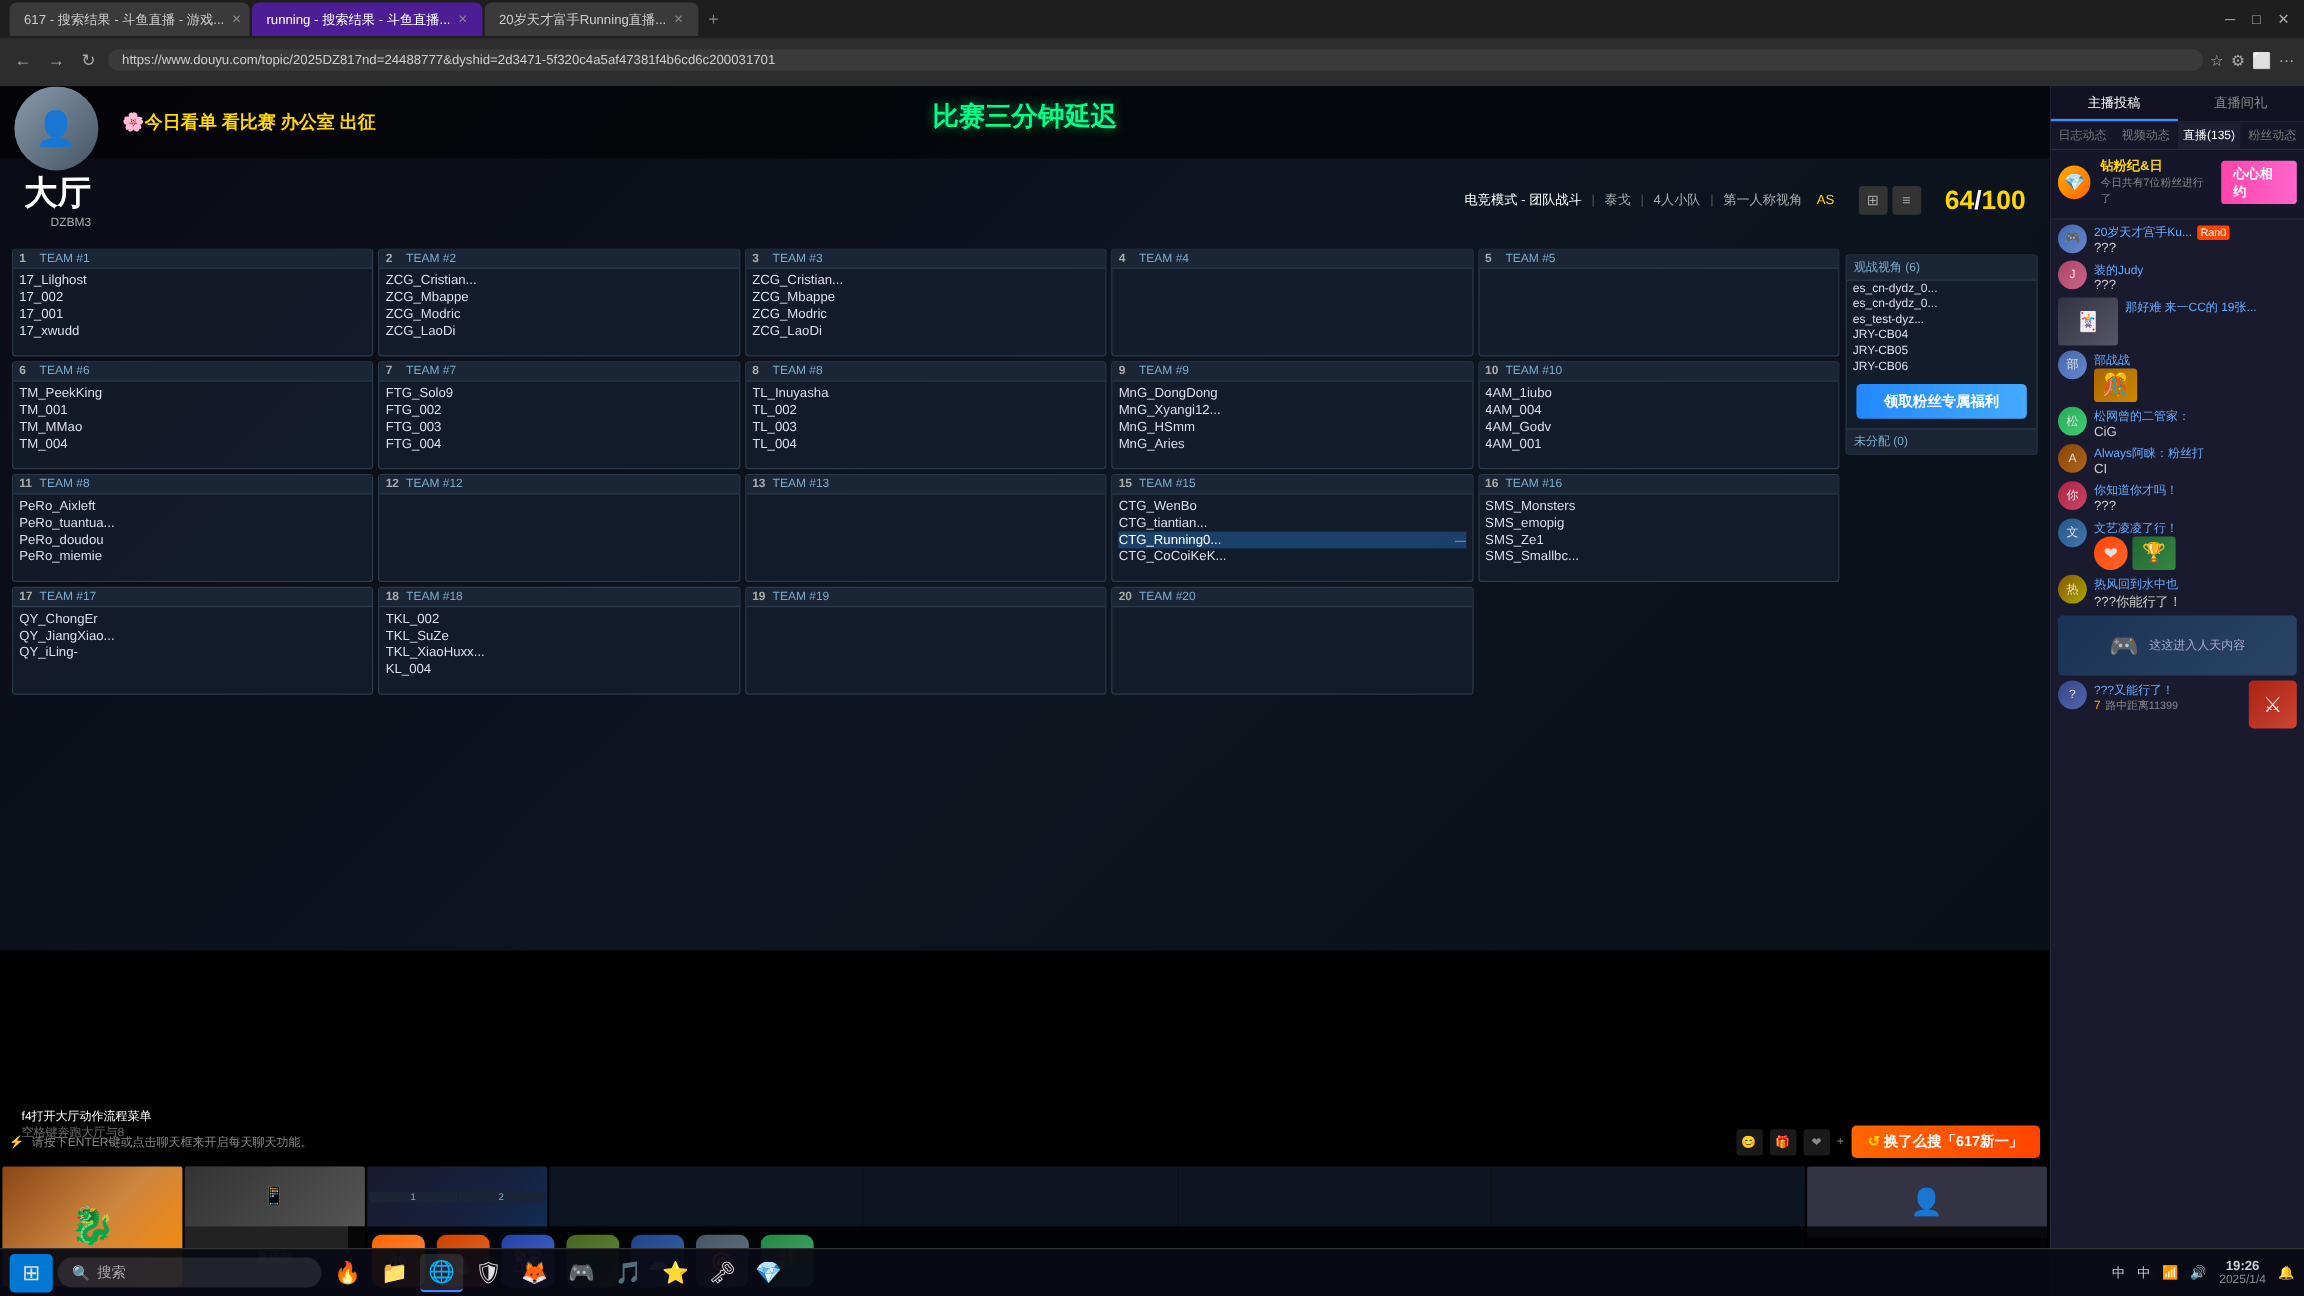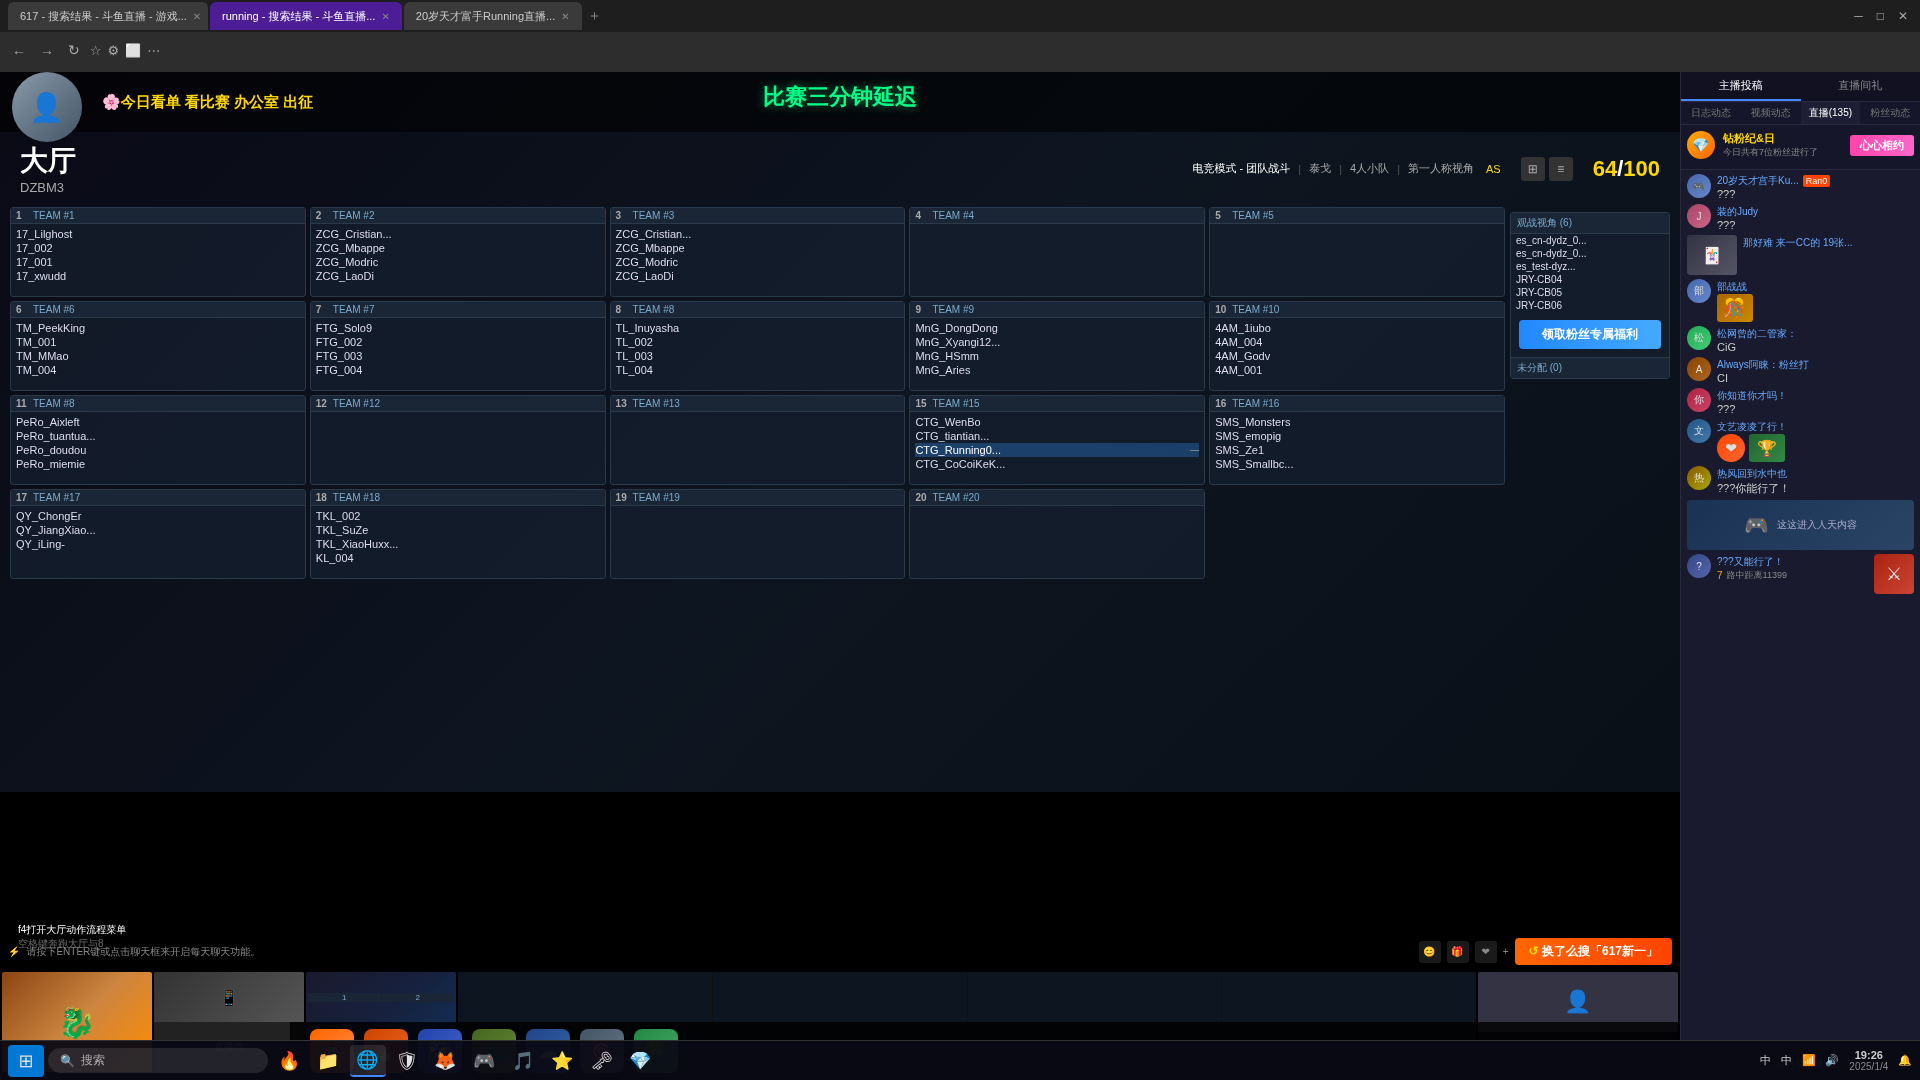--- a/index.html
+++ b/index.html
@@ -146,22 +146,23 @@
       display: flex;
       align-items: center;
       justify-content: space-between;
     }
     .hall-title {
       font-size: 28px;
       color: #fff;
       font-weight: bold;
     }
     .hall-subtitle {
-      font-size: 13px;
+      font-size: 10px;
       color: #aaa;
+      text-align: right;
     }
     .player-count {
       font-size: 22px;
       color: #fff;
       font-weight: bold;
     }
     .player-count span { color: #ffd700; }
 
     
     .mode-bar {
@@ -338,21 +339,21 @@
       width: 44px; height: 44px;
       border-radius: 8px;
       background: linear-gradient(135deg, #445, #667);
       display: flex; align-items: center; justify-content: center;
       font-size: 20px;
       cursor: pointer;
     }
 
     
     .right-sidebar {
-      width: 240px;
+      width: 212px;
       background: #1a1a2e;
       display: flex;
       flex-direction: column;
       border-left: 1px solid #2a2a3e;
     }
     .sidebar-tabs {
       display: flex;
       background: #111122;
       border-bottom: 1px solid #2a2a3e;
     }
@@ -509,20 +510,23 @@
     <div style="margin-left:auto;display:flex;gap:6px;align-items:center">
       <span style="color:#aaa;cursor:pointer;padding:4px">─</span>
       <span style="color:#aaa;cursor:pointer;padding:4px">□</span>
       <span style="color:#aaa;cursor:pointer;padding:4px">✕</span>
     </div>
   </div>
   <div class="address-bar">
     <span class="nav-btn">←</span>
     <span class="nav-btn">→</span>
     <span class="nav-btn">↻</span>
+    <div class="url-box">
+      <span style="font-size:11px">https://www.douyu.com/topic/2025DZ817nd=24488777&amp;dyshid=2d3471-5f320c4a5af47381f4b6cd6c200031701</span>
+    </div>
     <div class="browser-icons">
       <span>☆</span>
       <span>⚙</span>
       <span>⬜</span>
       <span>⋯</span>
     </div>
   </div>
 </div>
 
 <div class="main-layout">

